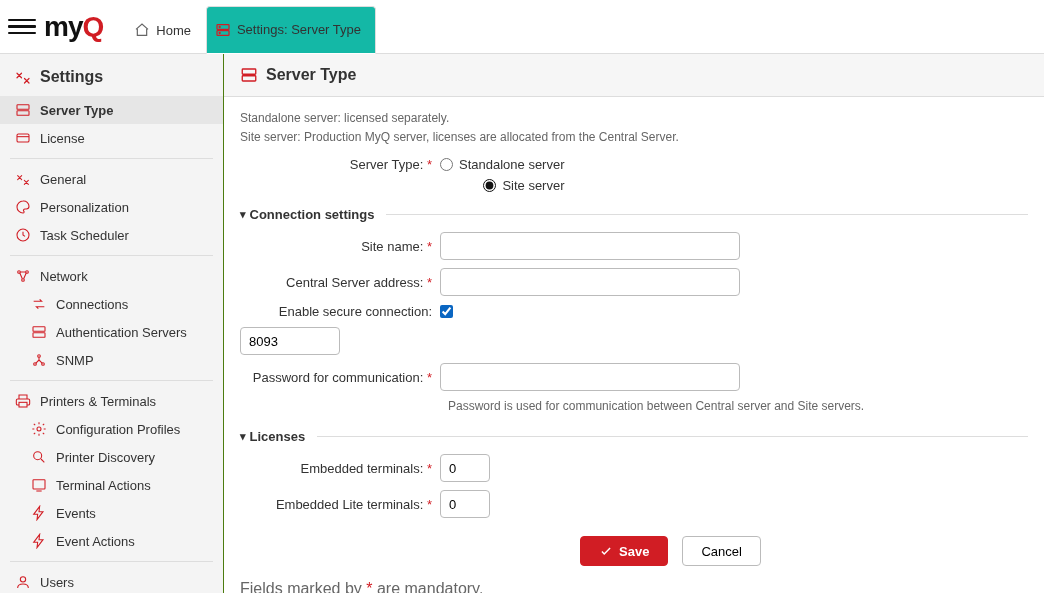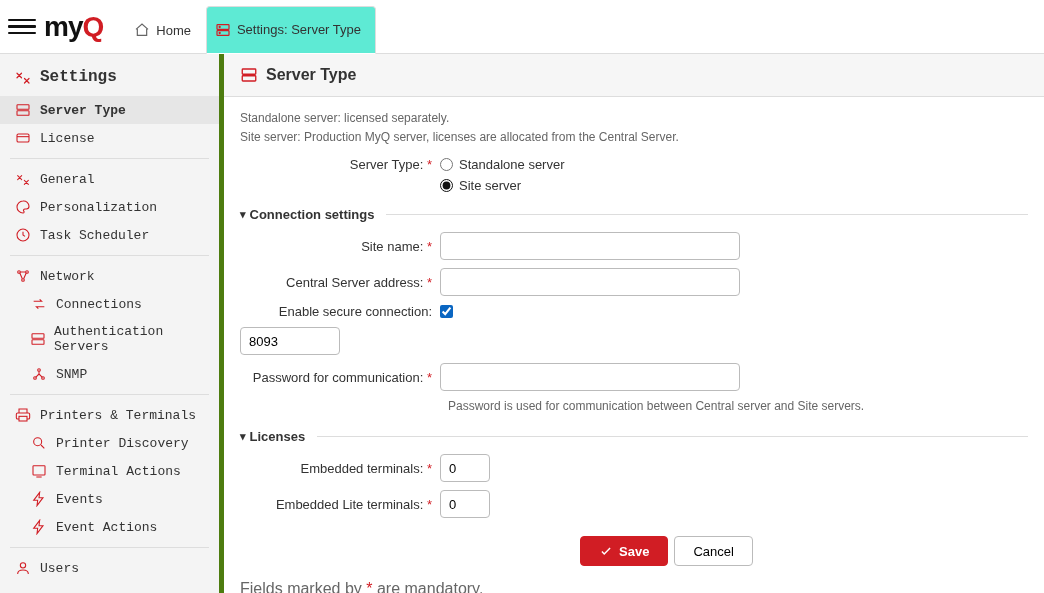--- a/index.html
+++ b/index.html
@@ -42,41 +42,40 @@
     padding: 0 14px;
     border: 1px solid transparent;
     border-bottom: none;
     cursor: pointer;
     color: #333;
     margin-top: 6px;
   }
   .tab.active {
     border: 1px solid #ddd;
     border-bottom: 1px solid #fff;
-    background: #5eead4;
+    background: #14b8a6;
     position: relative;
     z-index: 2;
     border-top-left-radius: 4px;
     border-top-right-radius: 4px;
     padding-left: 8px;
   }
   .icon { display: inline-flex; }
   .icon svg { display: block; }
   .icon-gray svg { stroke: #666; fill: none; }
   .icon-red svg { stroke: #d11d24; fill: none; }
 
   
   .layout { display: flex; height: calc(593px - 54px); }
   .sidebar {
     width: 224px;
     background: #f4f4f4;
-    border-right: 5px solid #4d7c0f;
+    border-right: 1px solid #4d7c0f;
     padding: 8px 0;
     overflow-y: auto;
-    font-family: Liberation Mono, monospace;
   }
   .sidebar-header {
     display: flex; align-items: center; gap: 8px;
     padding: 6px 14px 10px 14px;
     font-size: 16px; font-weight: 600;
   }
   .side-item, .side-subitem {
     display: flex; align-items: center; gap: 8px;
     padding: 6px 14px;
     cursor: pointer;
@@ -102,21 +101,21 @@
 
   .form-row {
     display: flex; align-items: center;
     padding: 4px 0;
   }
   .form-label {
     width: 200px; text-align: right; padding-right: 8px;
     color: #333; font-size: 13px;
   }
   .req { color: #d11d24; }
-  .form-field { display: flex; align-items: flex-start; gap: 10px; }
+  .form-field { display: flex; align-items: flex-end; gap: 10px; }
 
   .radio-group { display: flex; flex-direction: column; gap: 6px; }
   .radio-opt { display: flex; align-items: center; gap: 6px; }
   input[type=radio] { accent-color: #111; }
   input[type=checkbox] { accent-color: #0a66c2; }
 
   input[type=text], input[type=password], input[type=number] {
     border: 1px solid #bbb; border-radius: 4px;
     height: 28px; padding: 2px 8px; font-size: 13px;
   }
@@ -130,21 +129,21 @@
     margin: 10px 0 6px 0;
     position: relative;
   }
   .section-title::after {
     content: ""; flex: 1; height: 1px; background: #ddd; margin-left: 8px;
   }
   .section-title .chev { font-size: 11px; color: #333; }
 
   .hint { color: #666; font-size: 12px; margin: 4px 0 16px 208px; }
 
-  .actions { display: flex; gap: 6px; margin: 14px 0 6px 340px; }
+  .actions { display: flex; gap: 14px; margin: 14px 0 6px 340px; }
   .btn {
     height: 30px; padding: 0 18px; border-radius: 4px; cursor: pointer;
     border: 1px solid #bbb; background: #fff; font-size: 13px;
   }
   .btn-primary {
     background: #d11d24; border-color: #d11d24; color: #fff; font-weight: 600;
     display: inline-flex; align-items: center; gap: 6px;
   }
   .btn-primary svg { stroke: #fff; fill: none; stroke-width: 2.5; }
 
@@ -291,20 +290,29 @@
     <div class="side-divider"></div>
 
     <div class="side-item">
       <span class="side-icon">
         <svg width="16" height="16" viewBox="0 0 24 24">
             <path d="M6 9V3h12v6M6 18H4a2 2 0 01-2-2v-5a2 2 0 012-2h16a2 2 0 012 2v5a2 2 0 01-2 2h-2"></path>
             <rect x="6" y="14" width="12" height="7"></rect>
           </svg>
       </span>
       <span>Printers &amp; Terminals</span>
+    </div>
+    <div class="side-subitem">
+      <span class="side-icon">
+        <svg width="16" height="16" viewBox="0 0 24 24">
+            <circle cx="12" cy="12" r="3"></circle>
+            <path d="M12 2v3M12 19v3M4.2 4.2l2.1 2.1M17.7 17.7l2.1 2.1M2 12h3M19 12h3M4.2 19.8l2.1-2.1M17.7 6.3l2.1-2.1"></path>
+          </svg>
+      </span>
+      <span>Configuration Profiles</span>
     </div>
     <div class="side-subitem">
       <span class="side-icon">
         <svg width="16" height="16" viewBox="0 0 24 24">
             <circle cx="10" cy="10" r="6"></circle>
             <path d="M15 15l5 5"></path>
           </svg>
       </span>
       <span>Printer Discovery</span>
     </div>

